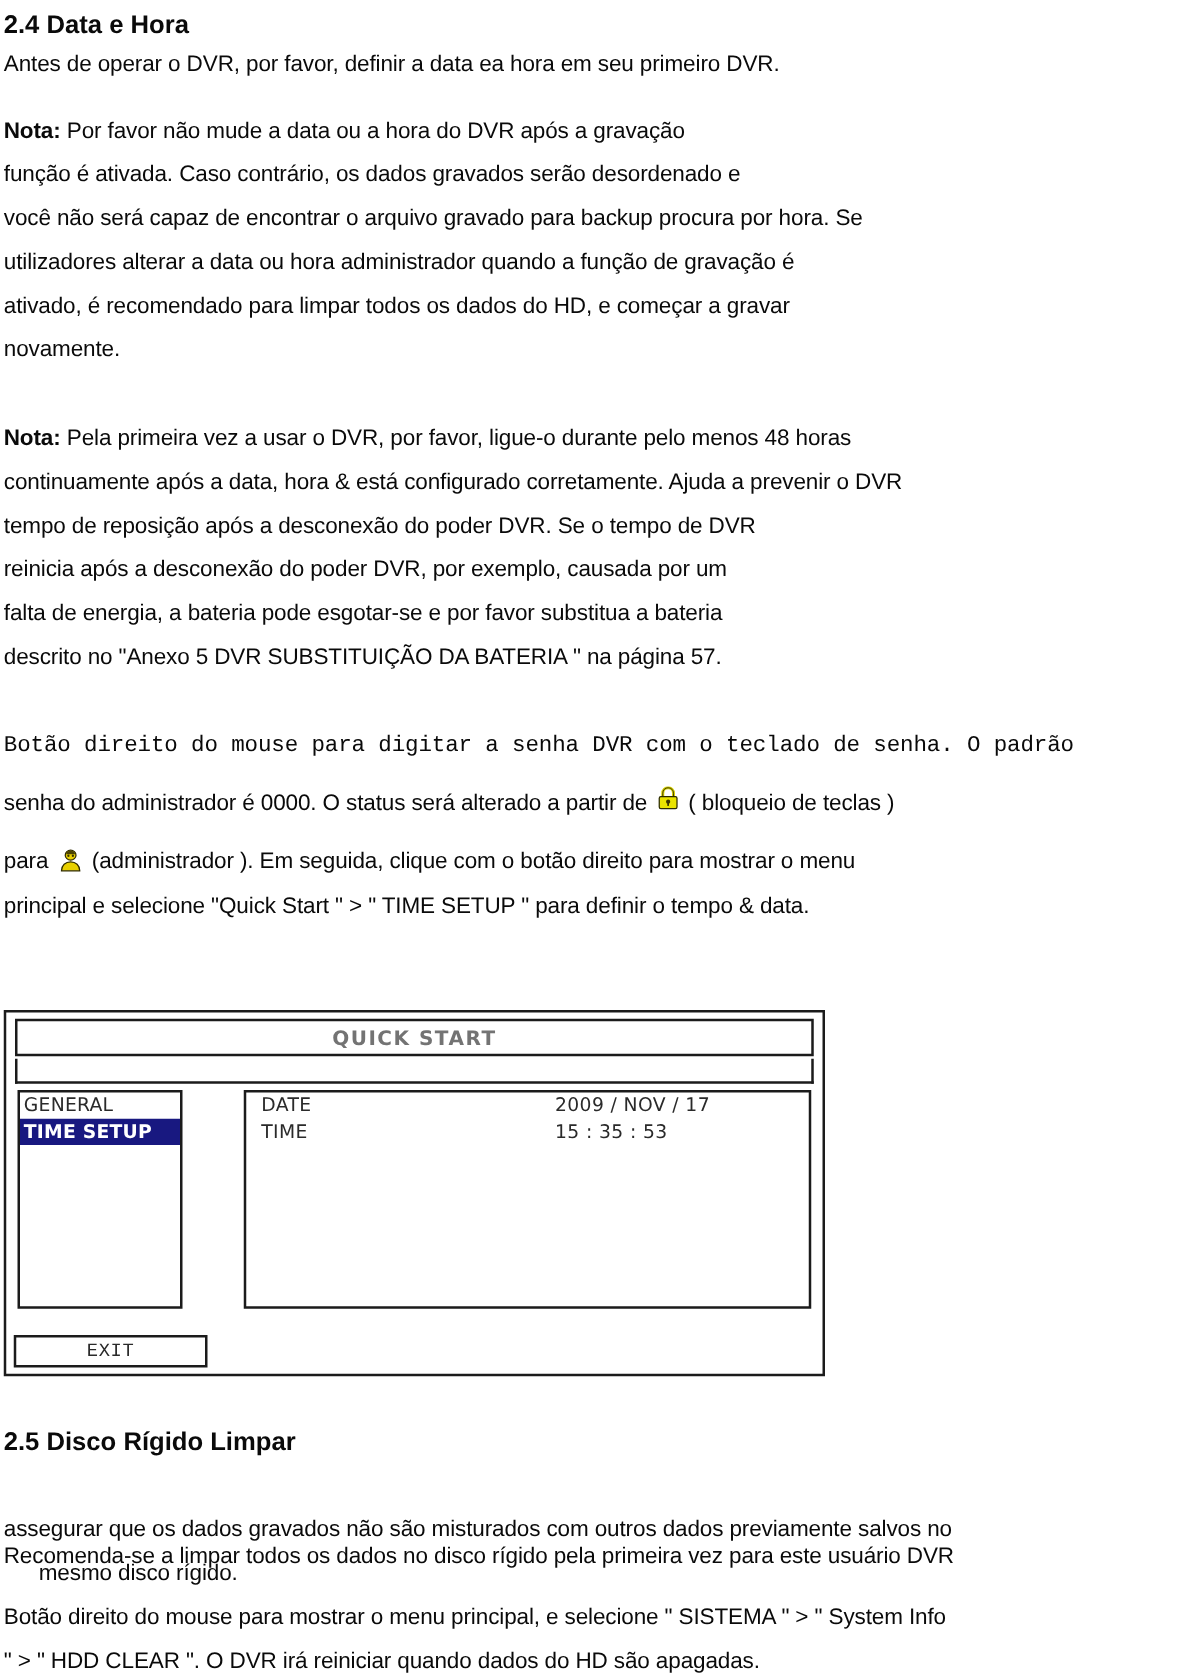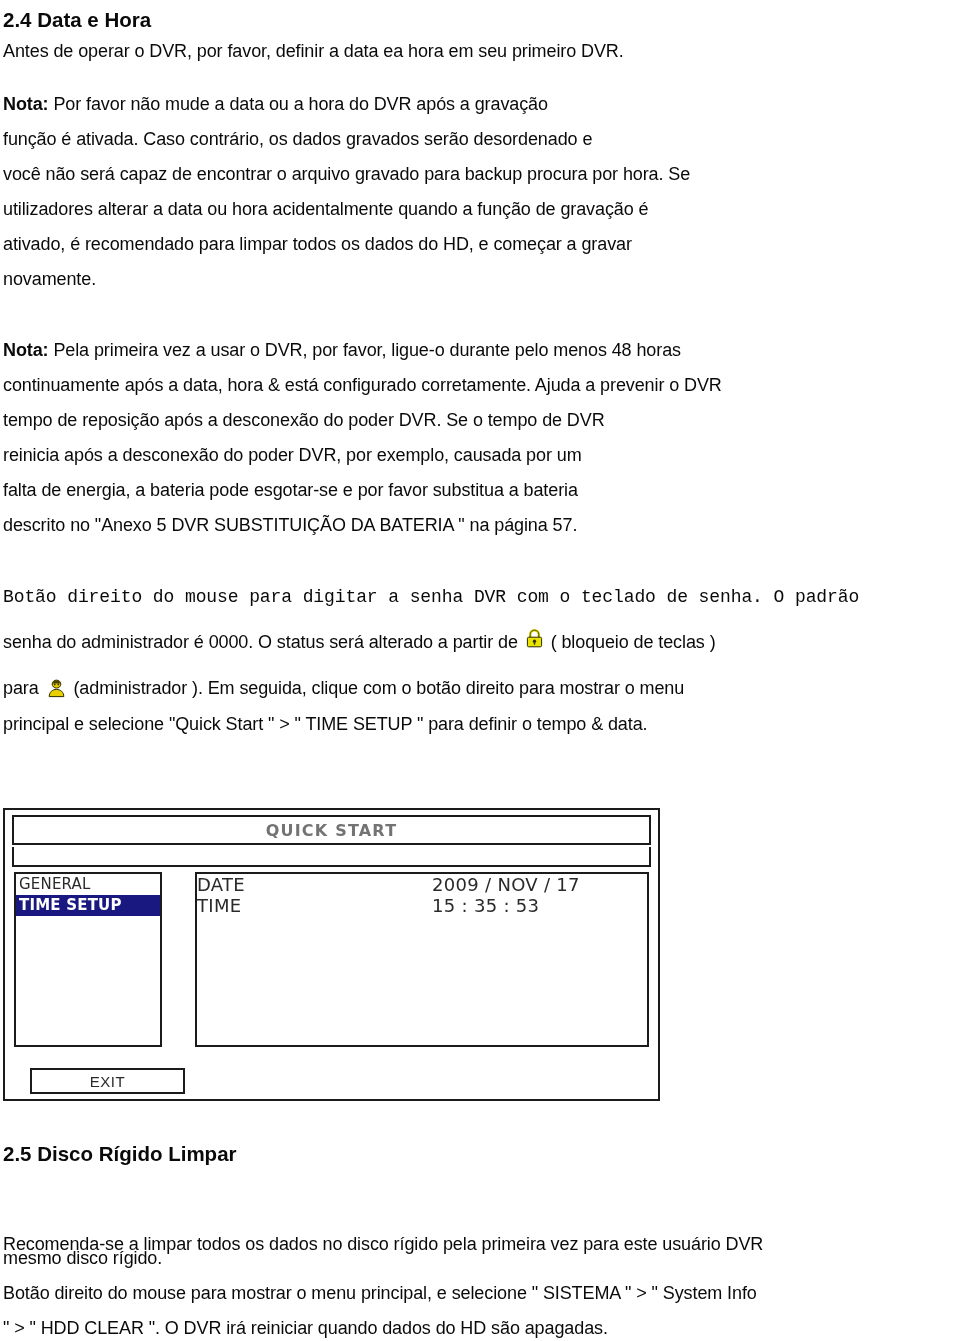--- a/index.html
+++ b/index.html
@@ -85,21 +85,21 @@
     right: 7px;
     height: 20px;
     border: 2px solid #1b1b1b;
     border-top: none;
     box-sizing: border-box;
   }
   .dvr-menu {
     position: absolute;
     left: 9px;
     top: 62px;
-    width: 148px;
+    width: 132px;
     height: 175px;
     border: 2px solid #1b1b1b;
     box-sizing: border-box;
     background: #ffffff;
   }
   .dvr-menu-item {
     height: 21px;
     line-height: 21px;
     padding-left: 3px;
     font-family: "DejaVu Sans", sans-serif;
@@ -121,39 +121,40 @@
     height: 175px;
     border: 2px solid #1b1b1b;
     box-sizing: border-box;
     background: #ffffff;
   }
   .dvr-row {
     display: flex;
     height: 21px;
     line-height: 21px;
     font-family: "DejaVu Sans", sans-serif;
-    font-size: 18px;
+    font-size: 15px;
     color: #2a2a2a;
     letter-spacing: 0.3px;
+    padding-left: 12px;
     white-space: nowrap;
   }
   .dvr-row .rk { width: 235px; }
   .dvr-row .rv { font-weight: normal; }
   .dvr-exit {
     position: absolute;
-    left: 25px;
+    left: 6px;
     bottom: 5px;
     width: 155px;
     height: 26px;
     border: 2px solid #1b1b1b;
     box-sizing: border-box;
     display: flex;
     align-items: center;
     justify-content: center;
-    font-family: Liberation Sans, sans-serif;
+    font-family: Liberation Mono, monospace;
     font-size: 15px;
     letter-spacing: 0.5px;
     color: #2a2a2a;
     margin-top: 37px;
   }
 </style>
 </head>
 <body>
 
 <div class="page">
@@ -161,21 +162,21 @@
   <div class="blk heading" style="top:2px;">2.4 Data e Hora</div>
 
   <div class="blk doc-line" style="top:34px;">Antes de operar o DVR, por favor, definir a data ea hora em seu primeiro DVR.</div>
 
   <div class="blk doc-line" style="top:87px;">
     <span class="bold">Nota:</span><span> Por favor não mude a data ou a hora do DVR após a gravação</span>
   </div>
 
   <div class="blk doc-line" style="top:122px;">função é ativada.  Caso contrário, os dados gravados serão desordenado e</div>
   <div class="blk doc-line" style="top:157px;">você não será capaz de encontrar o arquivo gravado para backup procura por hora.  Se</div>
-  <div class="blk doc-line" style="top:192px;">utilizadores alterar a data ou hora acidentalmente quando a função de gravação é</div>
+  <div class="blk doc-line" style="top:192px;">utilizadores alterar a data ou hora administrador quando a função de gravação é</div>
   <div class="blk doc-line" style="top:227px;">ativado, é recomendado para limpar todos os dados do HD, e começar a gravar</div>
   <div class="blk doc-line" style="top:262px;">novamente.</div>
 
   <div class="blk doc-line" style="top:333px;">
     <span class="bold">Nota:</span><span> Pela primeira vez a usar o DVR, por favor, ligue-o durante pelo menos 48 horas</span>
   </div>
 
   <div class="blk doc-line" style="top:368px;">continuamente após a data, hora &amp; está configurado corretamente.  Ajuda a prevenir o DVR</div>
   <div class="blk doc-line" style="top:438px;">reinicia após a desconexão do poder DVR, por exemplo, causada por um</div>
   <div class="blk doc-line" style="top:403px;">tempo de reposição após a desconexão do poder DVR.  Se o tempo de DVR</div>
@@ -237,17 +238,18 @@
         <span class="rv">15 : 35 : 53</span>
       </div>
     </div>
 
     <div class="dvr-exit">EXIT</div>
   </div>
 
   <div class="blk heading" style="top:1136px;">2.5 Disco Rígido Limpar</div>
 
   <div class="blk doc-line" style="top:1227px;">Recomenda-se a limpar todos os dados no disco rígido pela primeira vez para este usuário DVR</div>
-  <div class="blk doc-line" style="top:1241px;">mesmo disco rígido.</div>
+  <div class="blk doc-line" style="top:1206px;">assegurar que os dados gravados não são misturados com outros dados previamente salvos no</div>
+  <div class="blk doc-line" style="top:1241px;margin-left:28px;">mesmo disco rígido.</div>
   <div class="blk doc-line" style="top:1276px;">Botão direito do mouse para mostrar o menu principal, e selecione " SISTEMA " &gt; " System Info</div>
   <div class="blk doc-line" style="top:1311px;">" &gt; " HDD CLEAR ".  O DVR irá reiniciar quando dados do HD são apagadas.</div>
 
 </div>
 
 </body></html>

